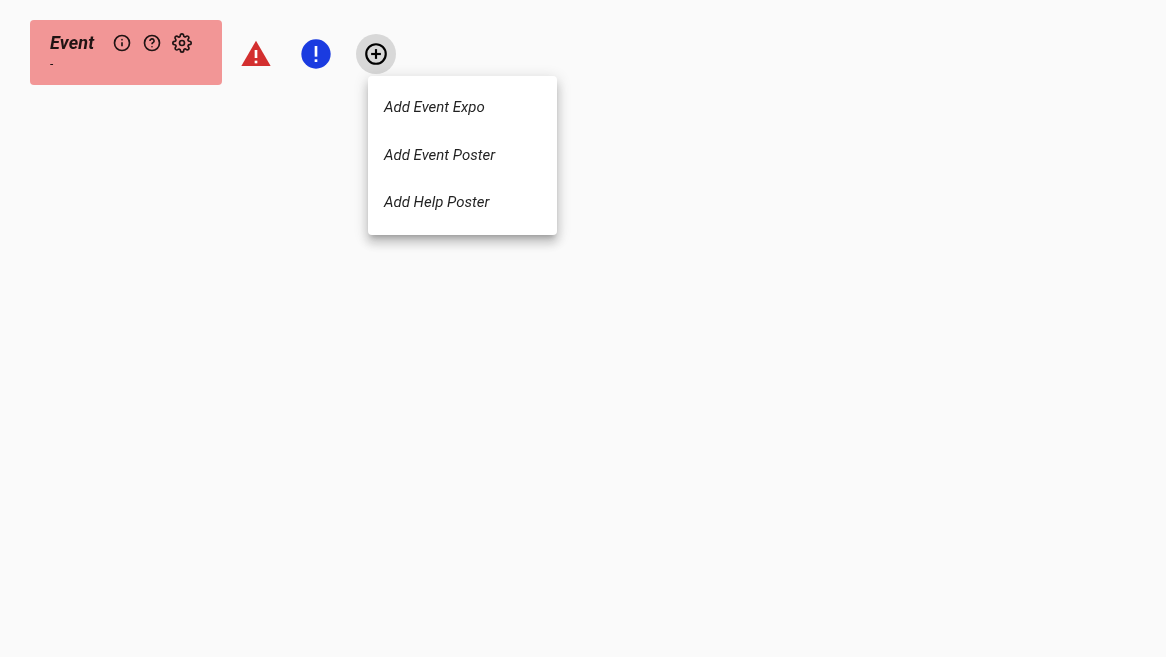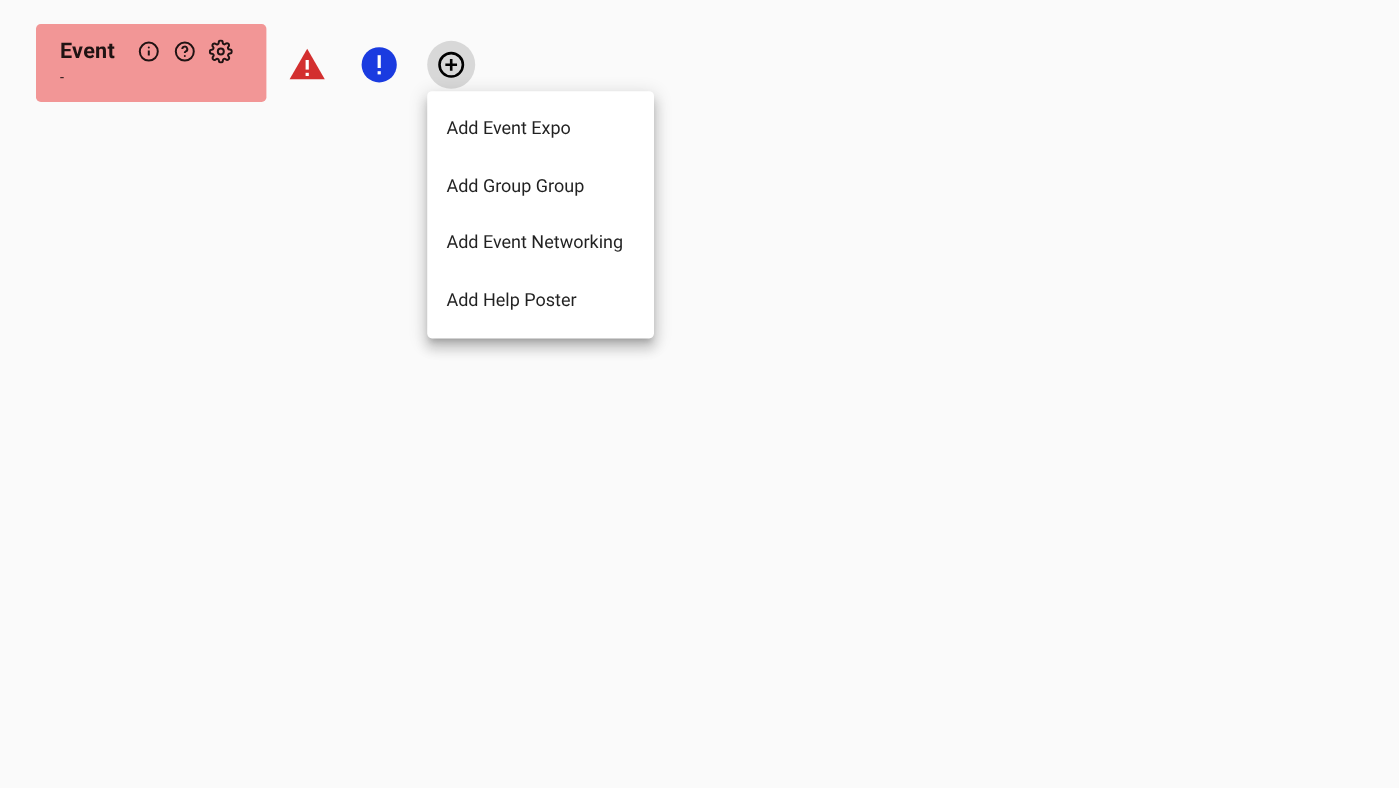--- a/index.html
+++ b/index.html
@@ -12,20 +12,21 @@
       background: #fafafa;
       width: 1166px;
       height: 657px;
       overflow: hidden;
     }
     .toolbar {
       display: flex;
       align-items: flex-start;
       padding: 20px 30px;
       gap: 18px;
+      font-style: italic;
     }
     .event-chip {
       background: #f29696;
       border-radius: 4px;
       padding: 12px 20px 14px 20px;
       display: flex;
       flex-direction: column;
       min-width: 192px;
     }
     .event-chip-row {
@@ -79,21 +80,21 @@
       border-radius: 50%;
       background: #d8d8d8;
       display: flex;
       align-items: center;
       justify-content: center;
       cursor: pointer;
     }
     .menu {
       position: absolute;
       top: 42px;
-      left: 0;
+      left: 12px;
       background: #fff;
       border-radius: 4px;
       box-shadow: 0 5px 5px -3px rgba(0,0,0,0.2), 0 8px 10px 1px rgba(0,0,0,0.14), 0 3px 14px 2px rgba(0,0,0,0.12);
       padding: 8px 0;
       min-width: 189px;
       z-index: 10;
     }
     .menu-item {
       padding: 14px 16px;
       font-size: 15px;
@@ -157,18 +158,17 @@
   <div class="add-wrapper">
     <div class="add-btn">
       <svg width="26" height="26" viewBox="0 0 24 24">
         <circle cx="12" cy="12" r="9" fill="none" stroke="#000" stroke-width="2"></circle>
         <line x1="12" y1="7.5" x2="12" y2="16.5" stroke="#000" stroke-width="2"></line>
         <line x1="7.5" y1="12" x2="16.5" y2="12" stroke="#000" stroke-width="2"></line>
       </svg>
     </div>
     <div class="menu">
       <div class="menu-item">Add Event Expo</div>
-      <div class="menu-item">Add Group Group</div>
-      <div class="menu-item">Add Event Networking</div>
+      <div class="menu-item">Add Event Poster</div>
       <div class="menu-item">Add Help Poster</div>
     </div>
   </div>
 </div>
 
 </body></html>

